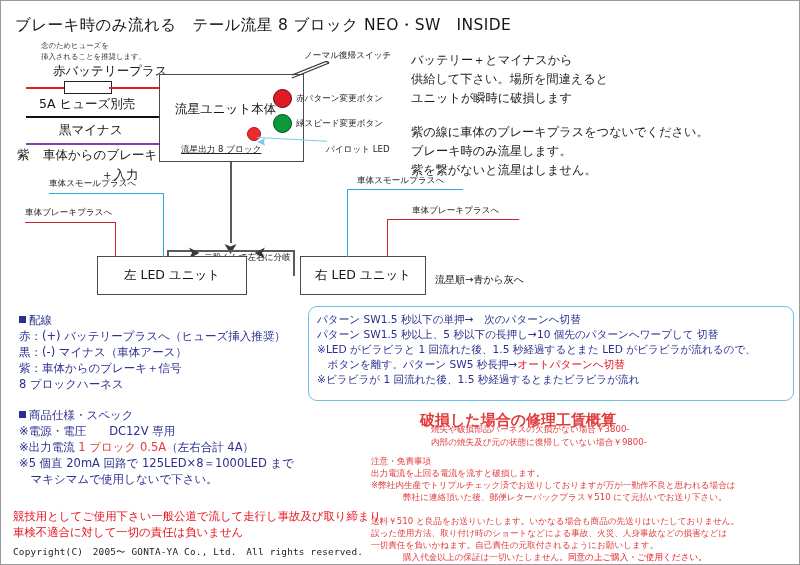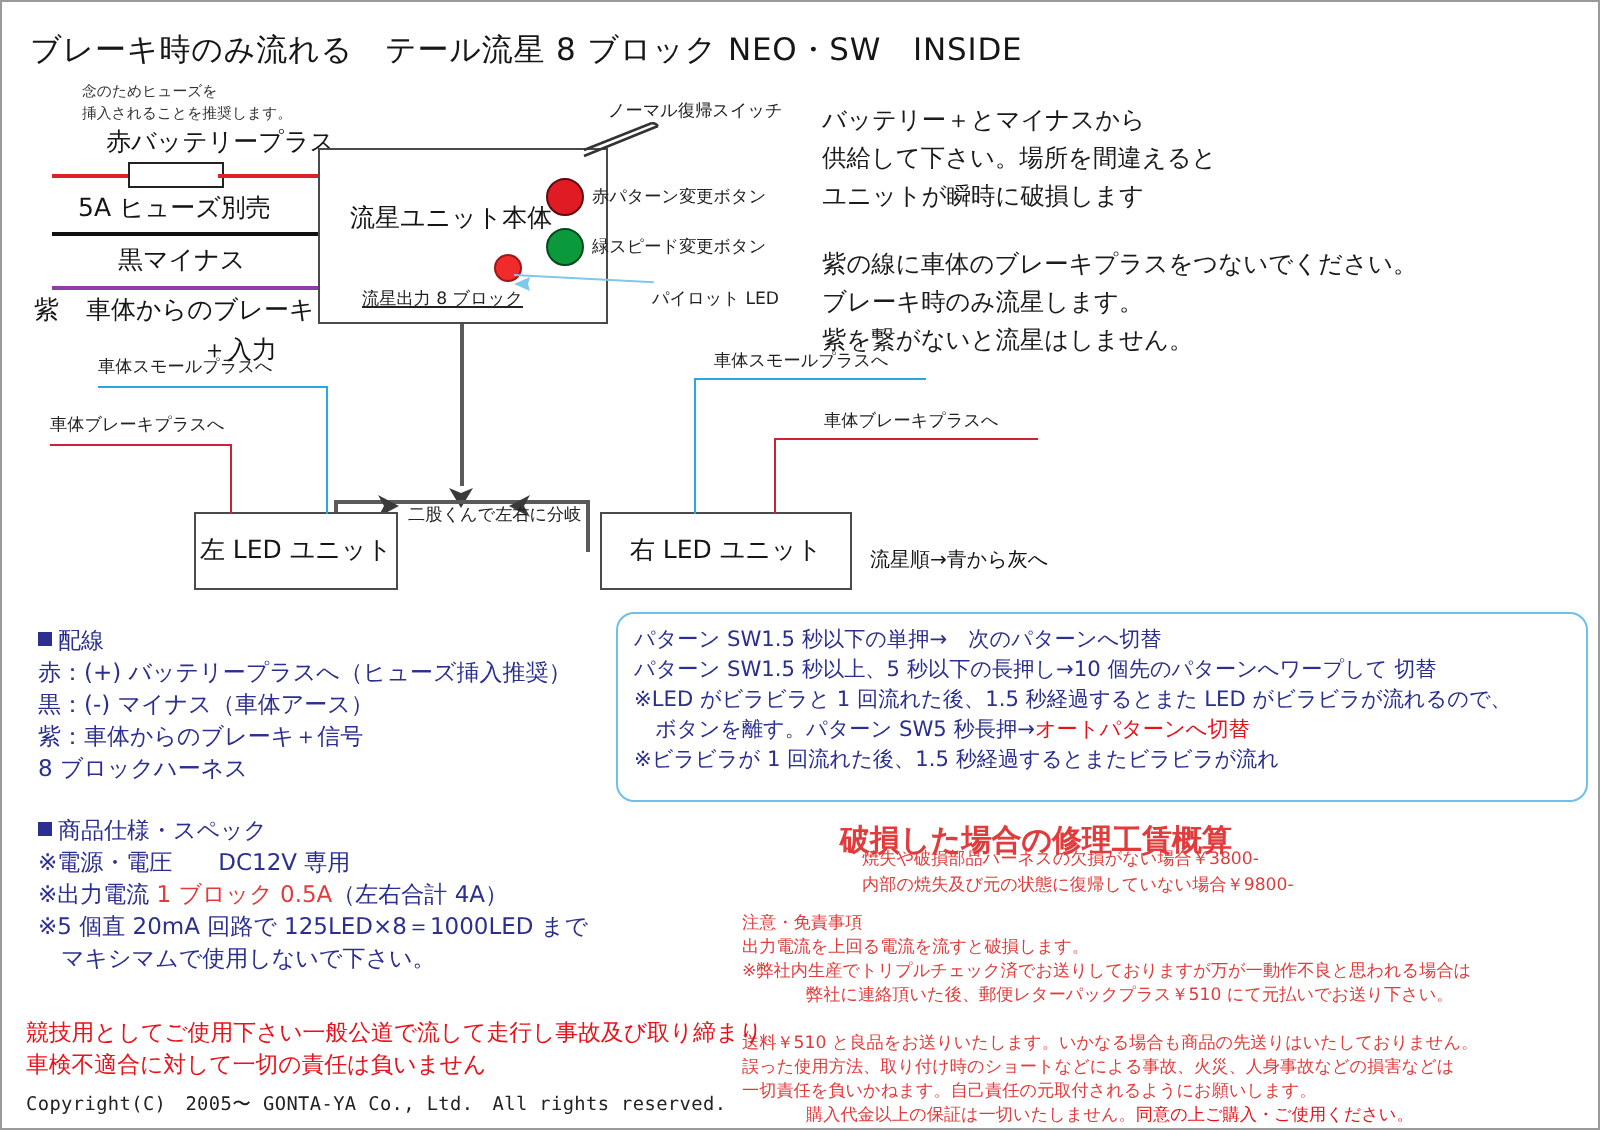--- a/index.html
+++ b/index.html
@@ -132,21 +132,21 @@
         <path d="M12.5,6 L2,0.5 L5,6 L2,11.5 Z" fill="#3a3a3a"></path>
       </svg>
   </div>
   <div class="abs" style="left:253px;top:243px;">
     <svg width="13" height="12" viewBox="0 0 13 12">
         <path d="M0.5,6 L11,0.5 L8,6 L11,11.5 Z" fill="#3a3a3a"></path>
       </svg>
   </div>
   <div class="abs lbl-xs nw" style="left:203px;top:251px;">二股くんで左右に分岐</div>
 
-  <div class="box box-ctr" style="left:96px;top:255px;width:102px;height:39px;">
+  <div class="box box-ctr" style="left:96px;top:255px;width:150px;height:39px;">
     <span class="lbl">左 LED ユニット</span>
   </div>
 
   <div class="wire v1 w-blue" style="left:162px;top:192px;height:64px;"></div>
   <div class="wire h1 w-blue" style="left:48px;top:192px;width:115px;"></div>
   <div class="abs lbl-xs nw" style="left:48px;top:177px;">車体スモールプラスへ</div>
 
   <div class="wire v1 w-dred" style="left:114px;top:221px;height:35px;"></div>
   <div class="wire h1 w-dred" style="left:24px;top:221px;width:91px;"></div>
   <div class="abs lbl-xs nw" style="left:24px;top:206px;">車体ブレーキプラスへ</div>

